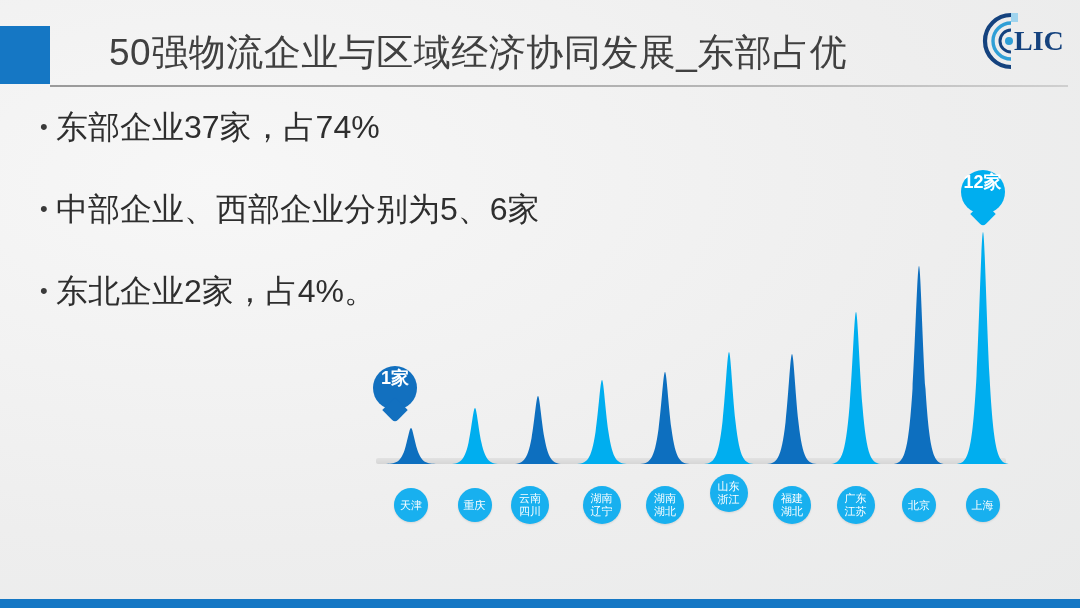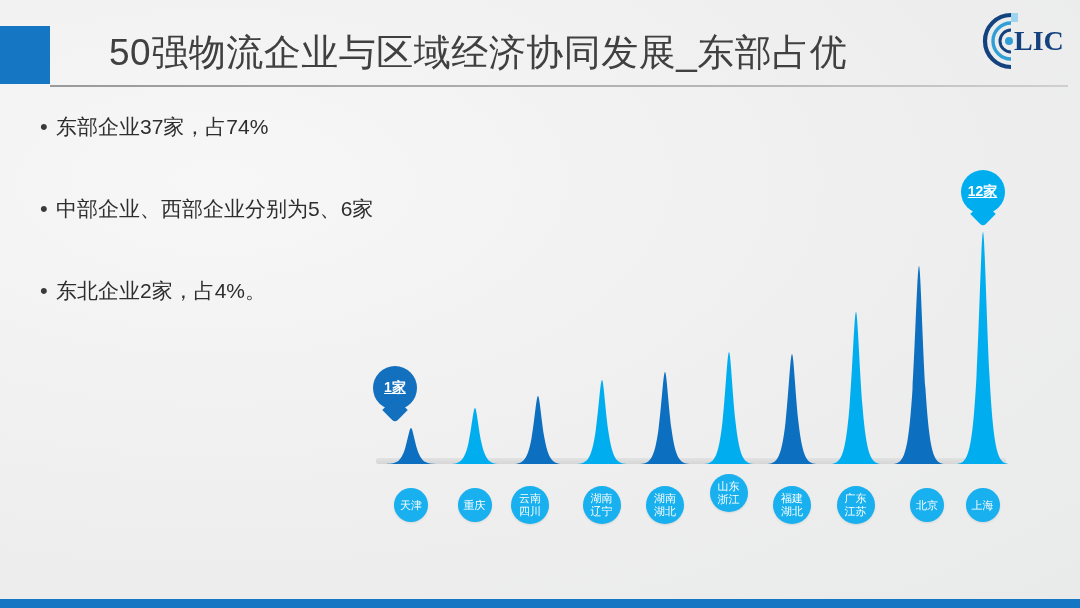--- a/index.html
+++ b/index.html
@@ -32,34 +32,34 @@
   }
   
   #logo{position:absolute;right:16px;top:6px;width:86px;height:72px;}
   
   #bullets{position:absolute;left:40px;top:110px;width:520px;}
   .bullet-row{display:flex;align-items:flex-start;margin-bottom:48px;}
   .bullet-dot{
     width:16px;min-width:16px;font-size:22px;color:#3a3a3a;line-height:34px;
   }
   .bullet-text{
-    font-size:21px;line-height:34px;color:#2e2e2e;white-space:nowrap;
+    font-size:32px;line-height:34px;color:#2e2e2e;white-space:nowrap;
   }
   
   #chart{position:absolute;left:370px;top:196px;width:650px;height:340px;}
   #baseline{
     position:absolute;left:6px;top:262px;width:630px;height:6px;
     background:linear-gradient(to bottom,#e2e2e2,#d6d6d6);
     border-radius:2px;
   }
   .peak{position:absolute;bottom:72px;}
   .pin{
     position:absolute;width:44px;height:44px;border-radius:50% 50% 50% 50%;
-    display:flex;align-items:center;justify-content:center;
-    color:#ffffff;font-size:14px;font-weight:700;text-decoration:underline;
+    display:flex;align-items:flex-start;justify-content:center;
+    color:#ffffff;font-size:18px;font-weight:700;
   }
   .pin::after{
     content:"";position:absolute;left:50%;bottom:-9px;
     transform:translateX(-50%) rotate(45deg);
     width:18px;height:18px;border-radius:0 0 4px 0;
   }
   .pin-dark{background:#1270bf;}
   .pin-dark::after{background:#1270bf;}
   .pin-light{background:#00aeef;}
   .pin-light::after{background:#00aeef;}
@@ -184,21 +184,21 @@
           <span>浙江</span>
         </div>
         <div class="chip" style="width: 38px; height: 38px; left: 403px; top: 290px;">
           <span>福建</span>
           <span>湖北</span>
         </div>
         <div class="chip" style="width: 38px; height: 38px; left: 466.5px; top: 290px;">
           <span>广东</span>
           <span>江苏</span>
         </div>
-        <div class="chip" style="width: 34px; height: 34px; left: 532px; top: 292px; margin-left: 8px;">
+        <div class="chip" style="width: 34px; height: 34px; left: 532px; top: 292px;">
           <span>北京</span>
         </div>
         <div class="chip" style="width: 34px; height: 34px; left: 595.5px; top: 292px; text-align: center;">
           <span>上海</span>
         </div>
       </div>
   </div>
 
   <div id="bottom-bar"></div>
 </div>

